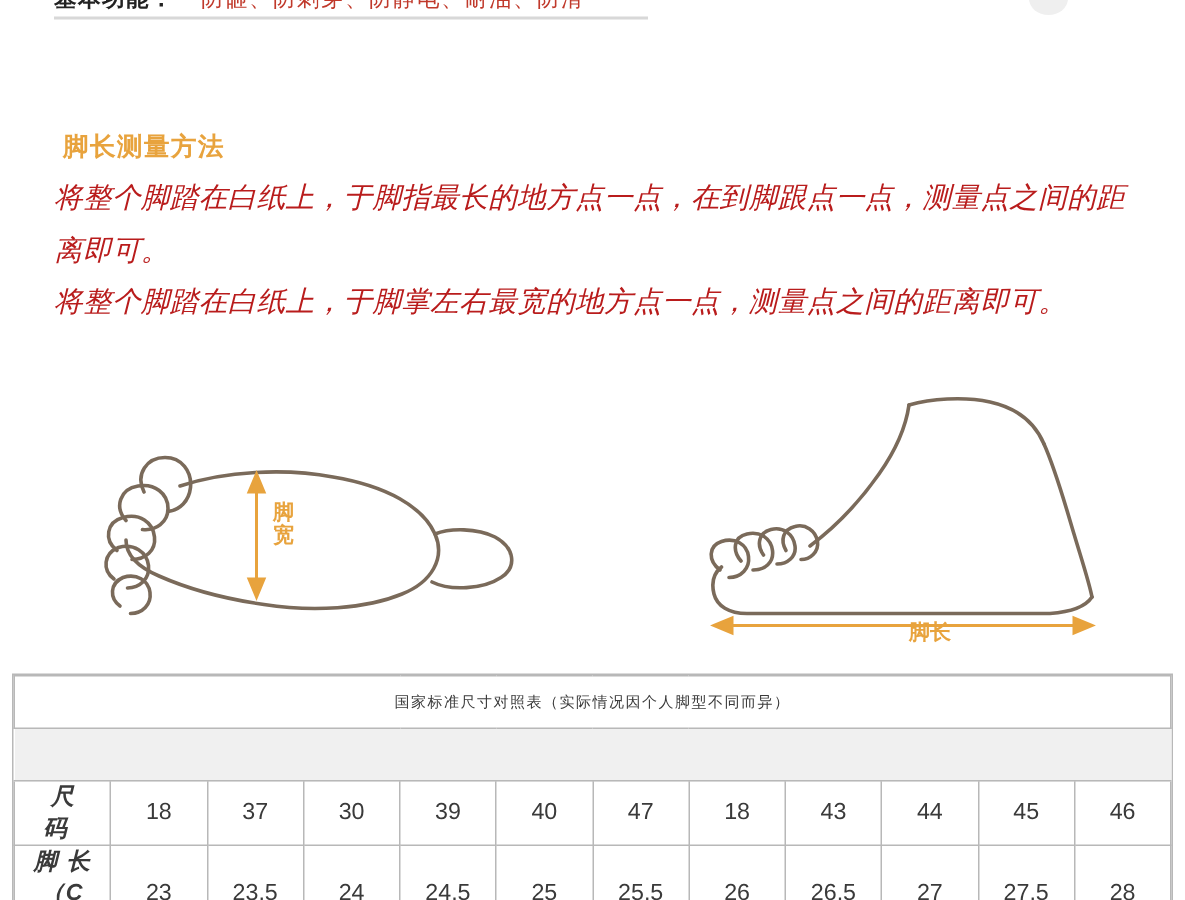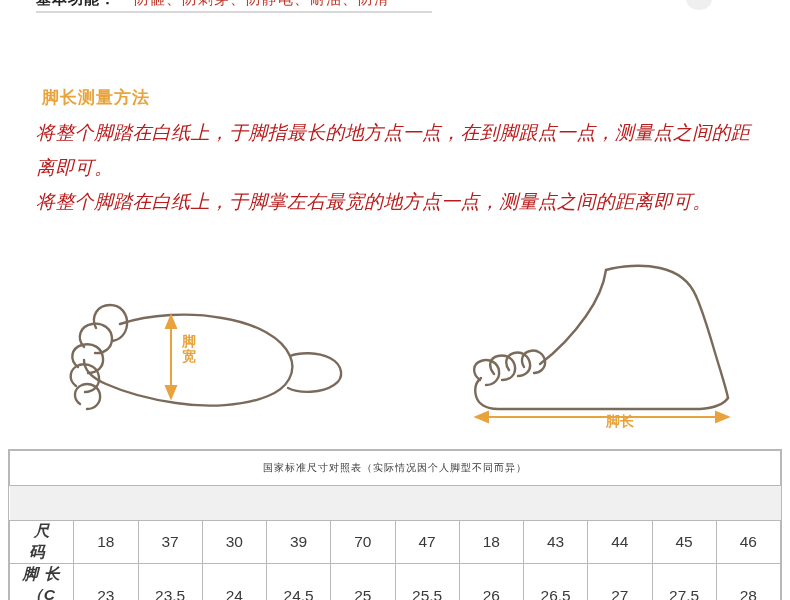--- a/index.html
+++ b/index.html
@@ -249,21 +249,21 @@
       </tr>
       <tr class="spacer">
         <td colspan="12"></td>
       </tr>
       <tr class="row-size">
         <td class="rowhead spread">尺  码</td>
         <td>18</td>
         <td>37</td>
         <td>30</td>
         <td>39</td>
-        <td>70</td>
+        <td>40</td>
         <td>47</td>
         <td>18</td>
         <td>43</td>
         <td>44</td>
         <td>45</td>
         <td class="last">46</td>
       </tr>
       <tr class="row-len">
         <td class="rowhead">脚 长（C M）</td>
         <td>23</td>

